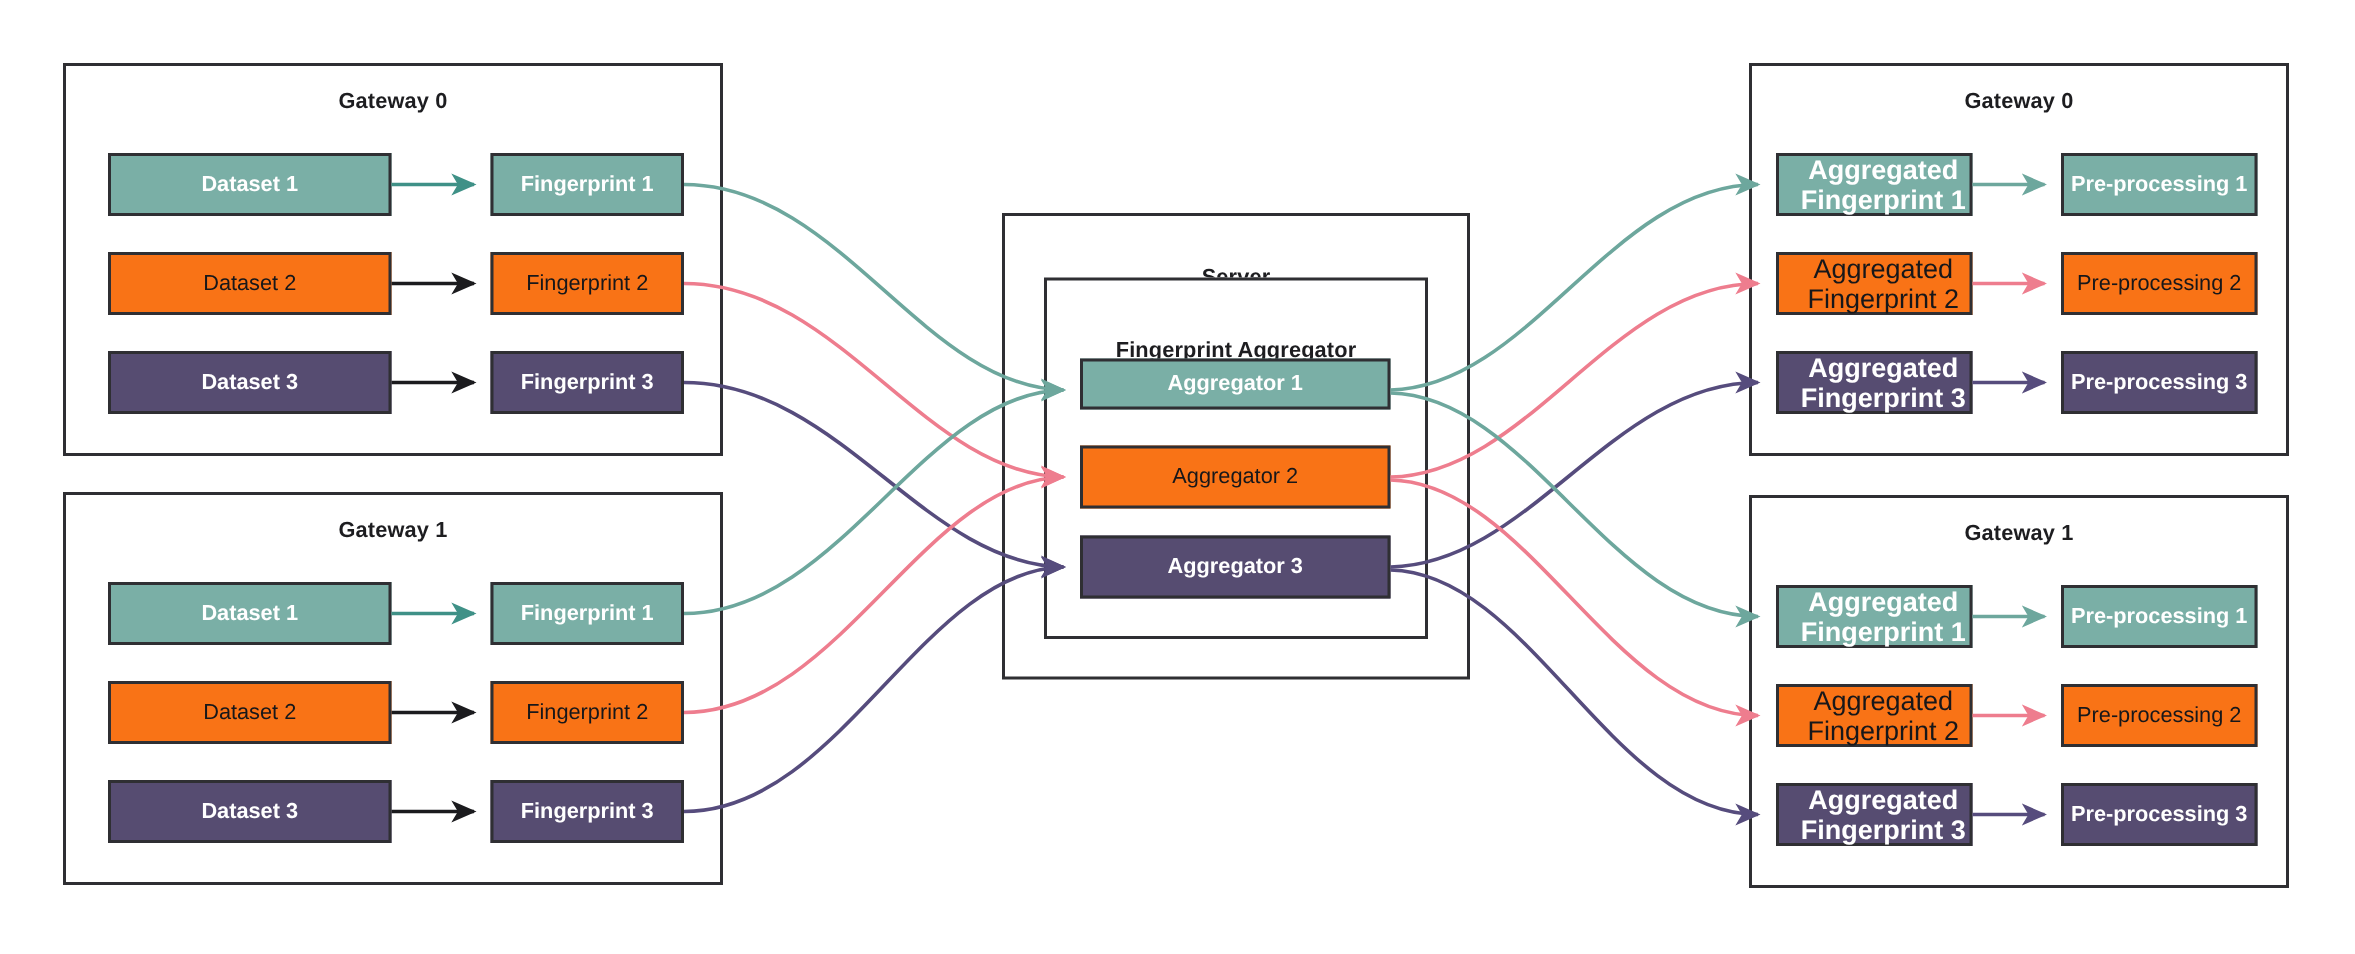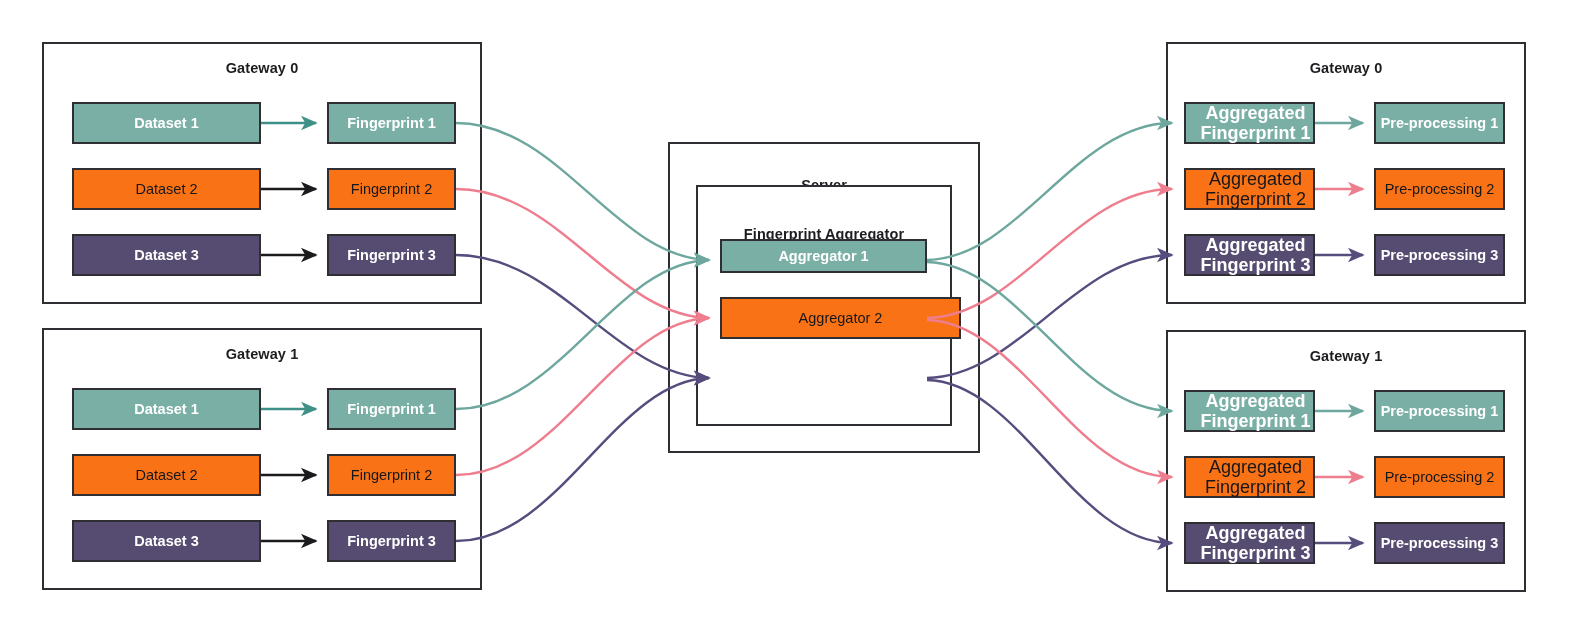--- a/index.html
+++ b/index.html
@@ -76,22 +76,25 @@
 
   <div class="panel" style="left:668px;top:142px;width:312px;height:311px;">
     <div class="panel-title" style="top:16px;margin-top:17px;">Server</div>
   </div>
   <div class="panel" style="left:696px;top:185px;width:256px;height:241px;">
     <div class="panel-title" style="top:24px;margin-top:15px;">Fingerprint Aggregator</div>
   </div>
   <div class="node teal" style="left:720px;top:239px;width:207px;height:34px;">
     <span class="t-light">Aggregator 1</span>
   </div>
-  <div class="node pink" style="left:720px;top:297px;width:241px;height:42px;">
+  <div class="node pink" style="left:720px;top:297px;width:207px;height:42px;">
     <span class="t-dark">Aggregator 2</span>
+  </div>
+  <div class="node purple" style="left:720px;top:357px;width:207px;height:42px;">
+    <span class="t-light">Aggregator 3</span>
   </div>
 
   <div class="panel" style="left:1166px;top:42px;width:360px;height:262px;">
     <div class="panel-title" style="top:16px;">Gateway 0</div>
   </div>
   <div class="node teal" style="left:1184px;top:102px;width:131px;height:42px;flex-direction:column;">
     <span class="small t-light">Aggregated</span>
     <span class="small t-light">Fingerprint 1</span>
   </div>
   <div class="node pink" style="left:1184px;top:168px;width:131px;height:42px;flex-direction:column;">

